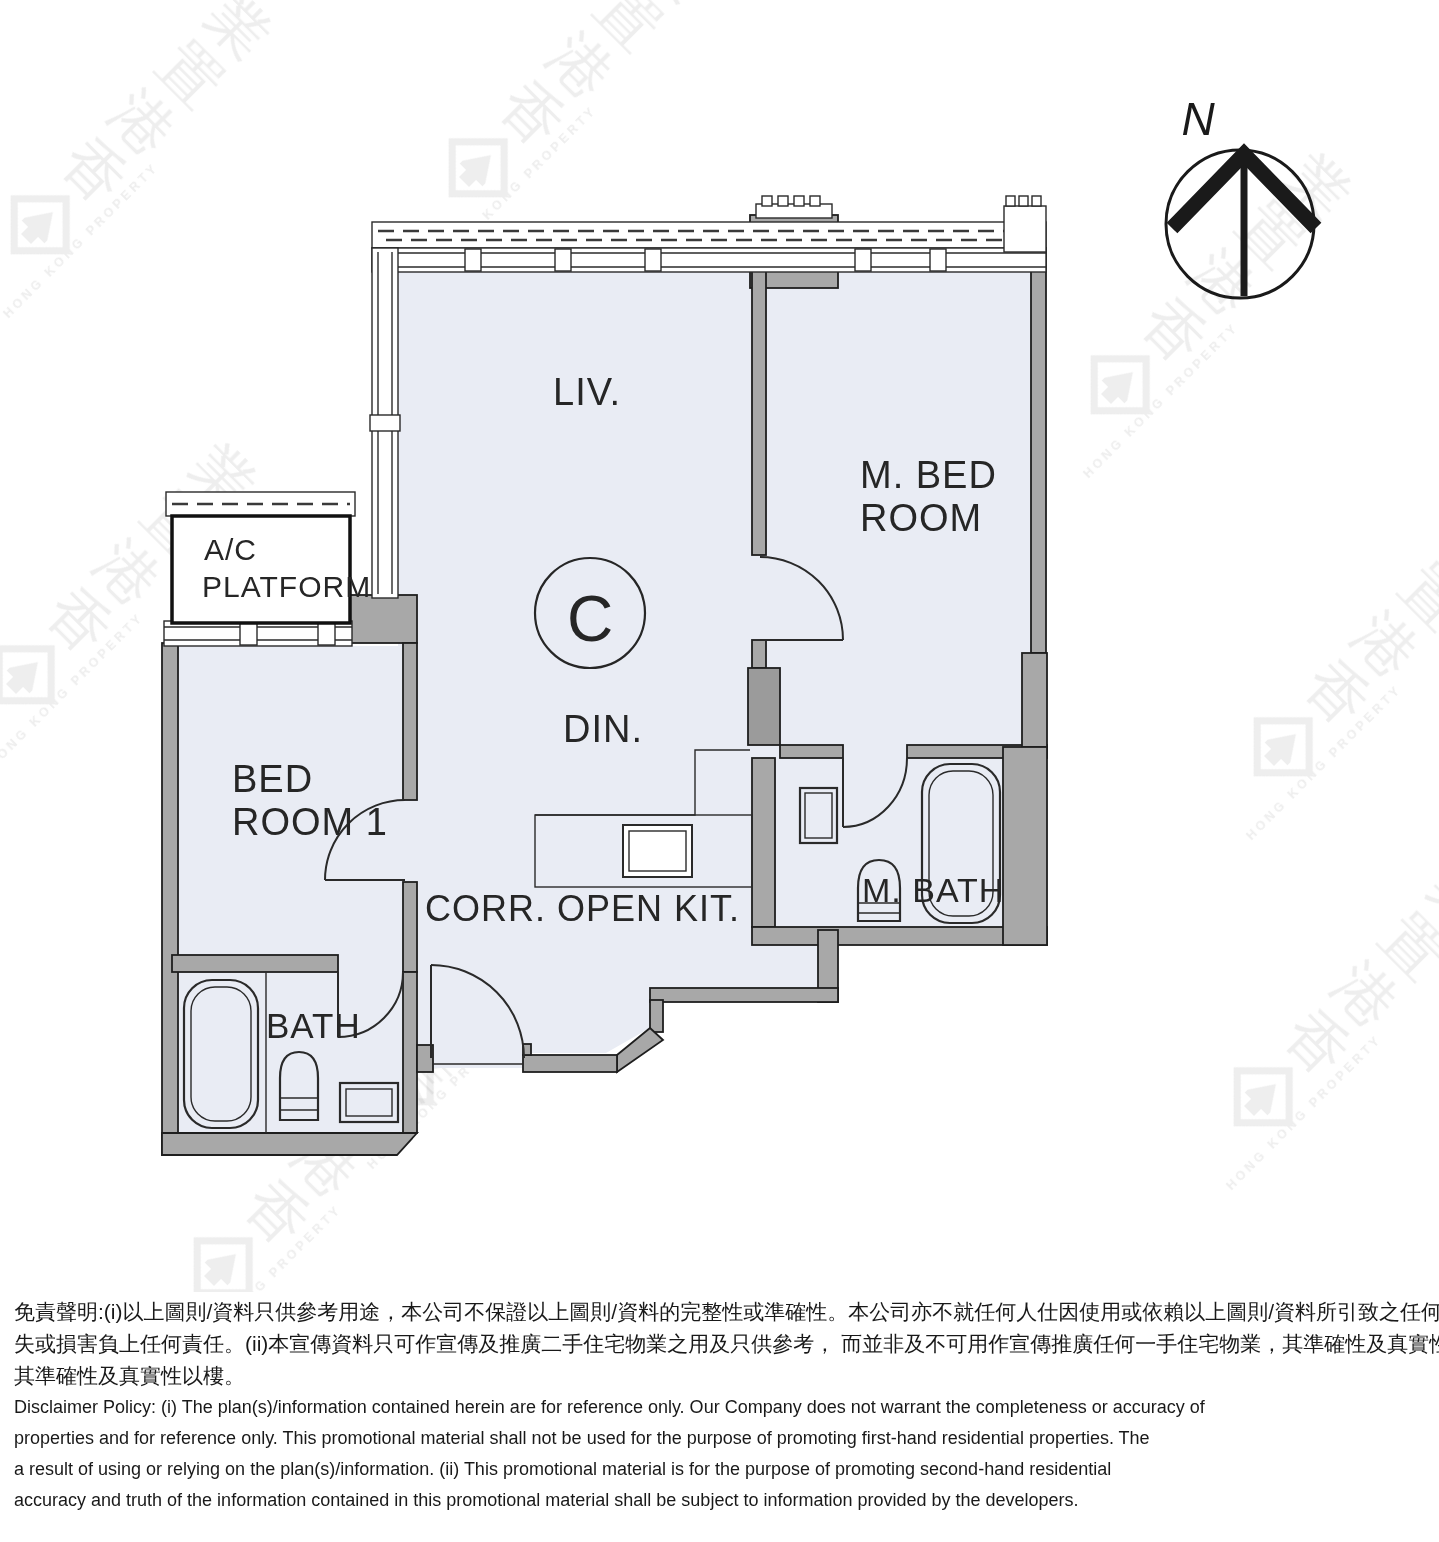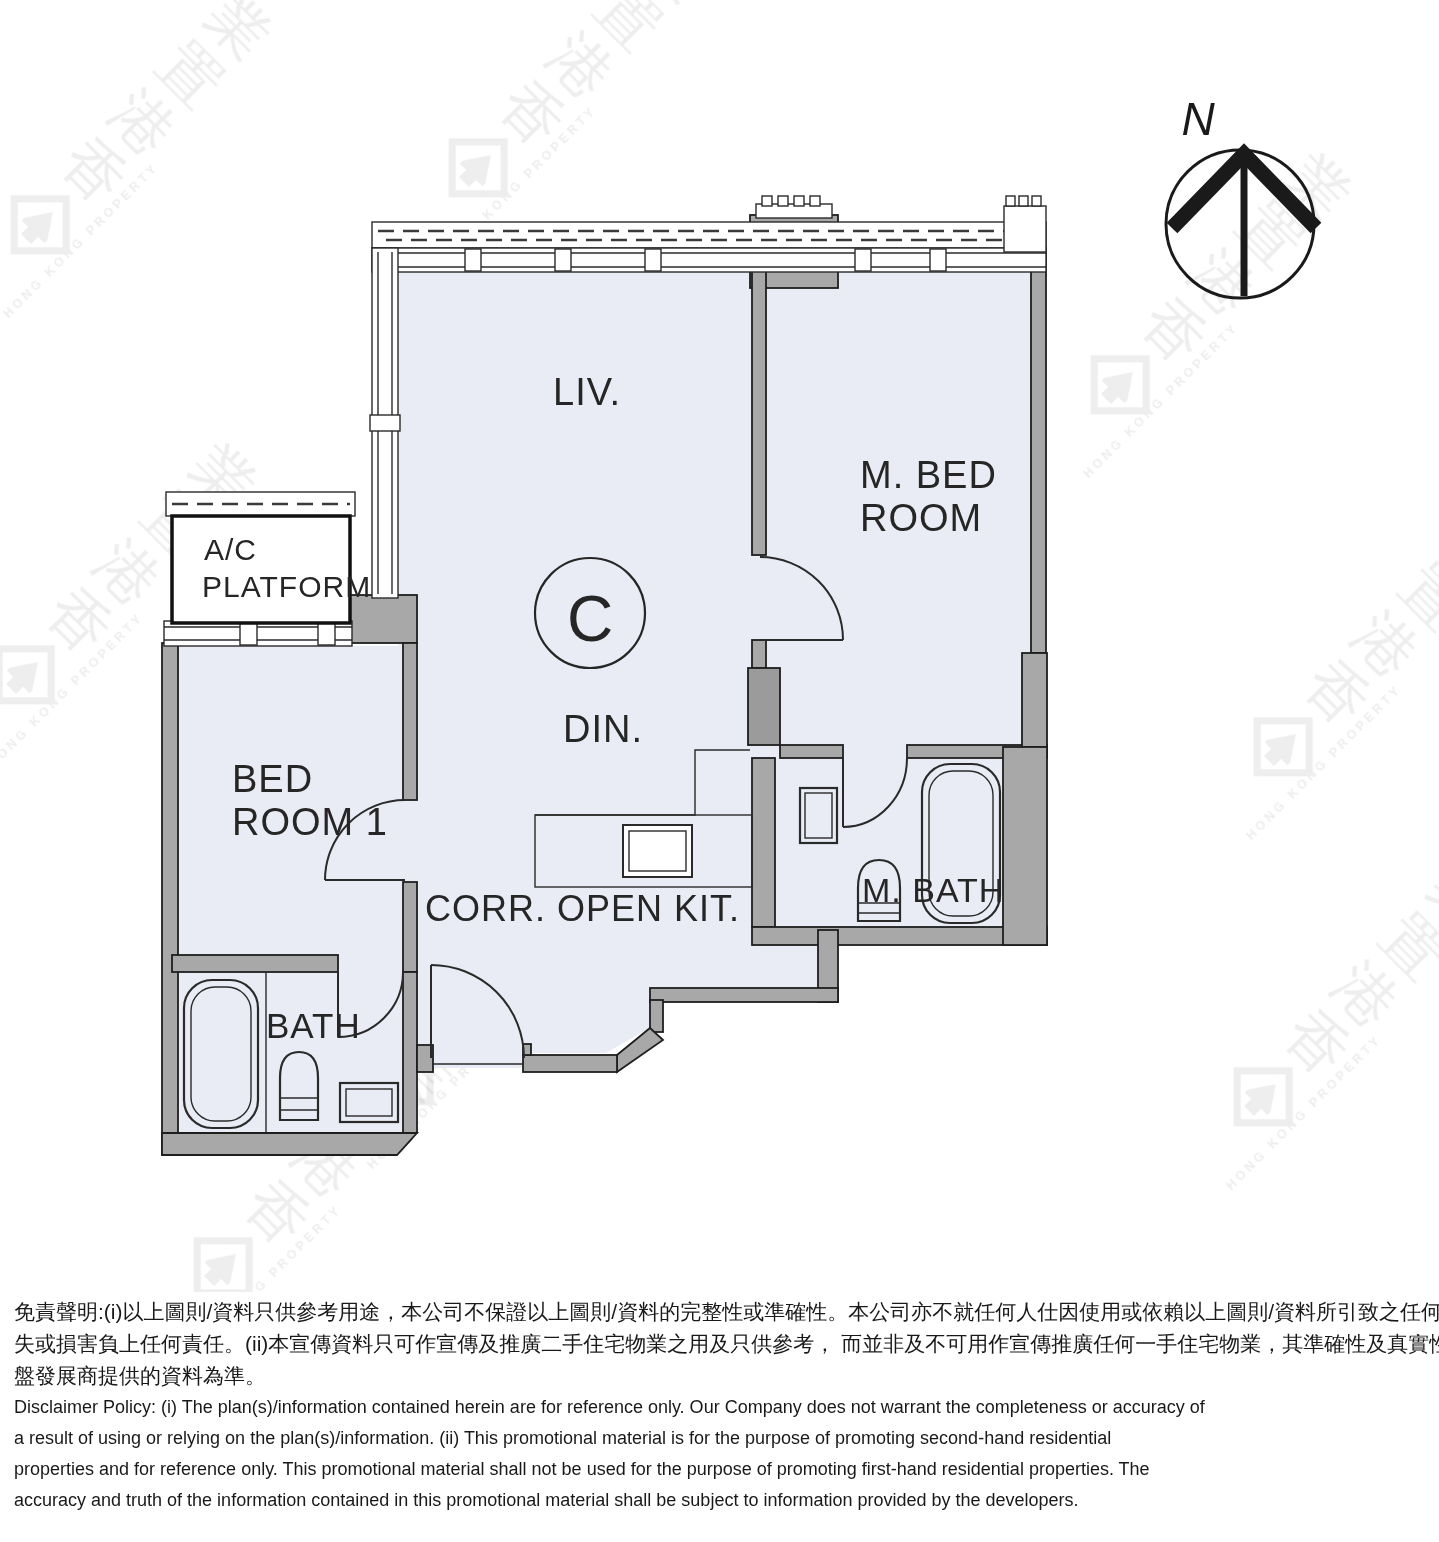--- a/index.html
+++ b/index.html
@@ -207,21 +207,21 @@
     <line x1="1244" y1="152" x2="1244" y2="296" stroke="#1a1a1a" stroke-width="7"></line>
     <polyline points="1172,228 1244,154 1316,228" fill="none" stroke="#1a1a1a" stroke-width="15"></polyline>
     <text class="compass-n" x="1198" y="135" text-anchor="middle">N</text>
   </g>
 </svg>
 
 <div id="disclaimer">
   <div class="zh">
       <div class="dl">免責聲明:(i)以上圖則/資料只供參考用途，本公司不保證以上圖則/資料的完整性或準確性。本公司亦不就任何人仕因使用或依賴以上圖則/資料所引致之任何損</div>
       <div class="dl">失或損害負上任何責任。(ii)本宣傳資料只可作宣傳及推廣二手住宅物業之用及只供參考， 而並非及不可用作宣傳推廣任何一手住宅物業，其準確性及真實性以樓</div>
-      <div class="dl">盤發展商提供的資料為準。</div>
+      <div class="dl">其準確性及真實性以樓。</div>
     </div>
   <div class="en">
       <div class="dl">Disclaimer Policy: (i) The plan(s)/information contained herein are for reference only. Our Company does not warrant the completeness or accuracy of</div>
+      <div class="dl">properties and for reference only. This promotional material shall not be used for the purpose of promoting first-hand residential properties. The</div>
       <div class="dl">a result of using or relying on the plan(s)/information. (ii) This promotional material is for the purpose of promoting second-hand residential</div>
-      <div class="dl">properties and for reference only. This promotional material shall not be used for the purpose of promoting first-hand residential properties. The</div>
       <div class="dl">accuracy and truth of the information contained in this promotional material shall be subject to information provided by the developers.</div>
     </div>
 </div>
 
 </body></html>

